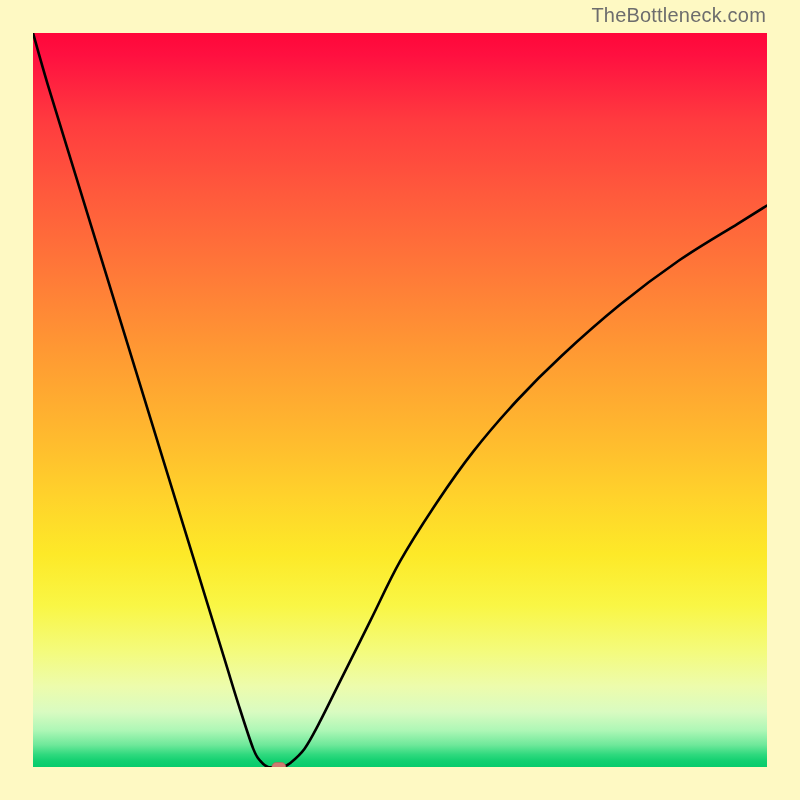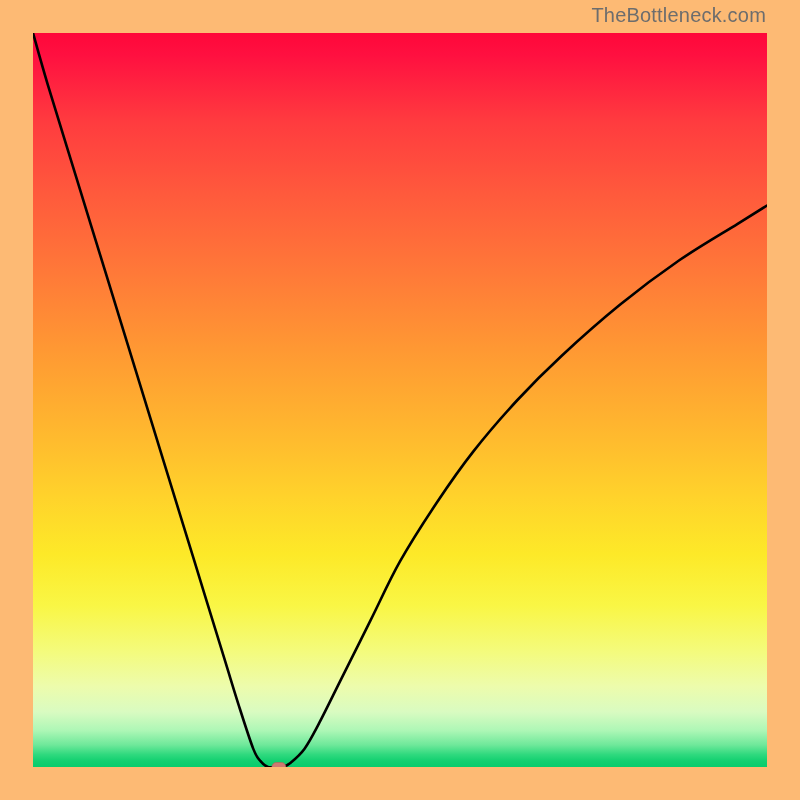--- a/index.html
+++ b/index.html
@@ -10,21 +10,21 @@
     background: #000;
     overflow: hidden;
     font-family: Arial, Helvetica, sans-serif;
   }
   .frame {
     position: absolute;
     left: 0;
     top: 0;
     width: 800px;
     height: 800px;
-    background: #fdba74;
+    background: #fef9c3;
   }
   .plot-area {
     position: absolute;
     left: 33px;
     top: 33px;
     width: 734px;
     height: 734px;
   }
   .gradient {
     position: absolute;

